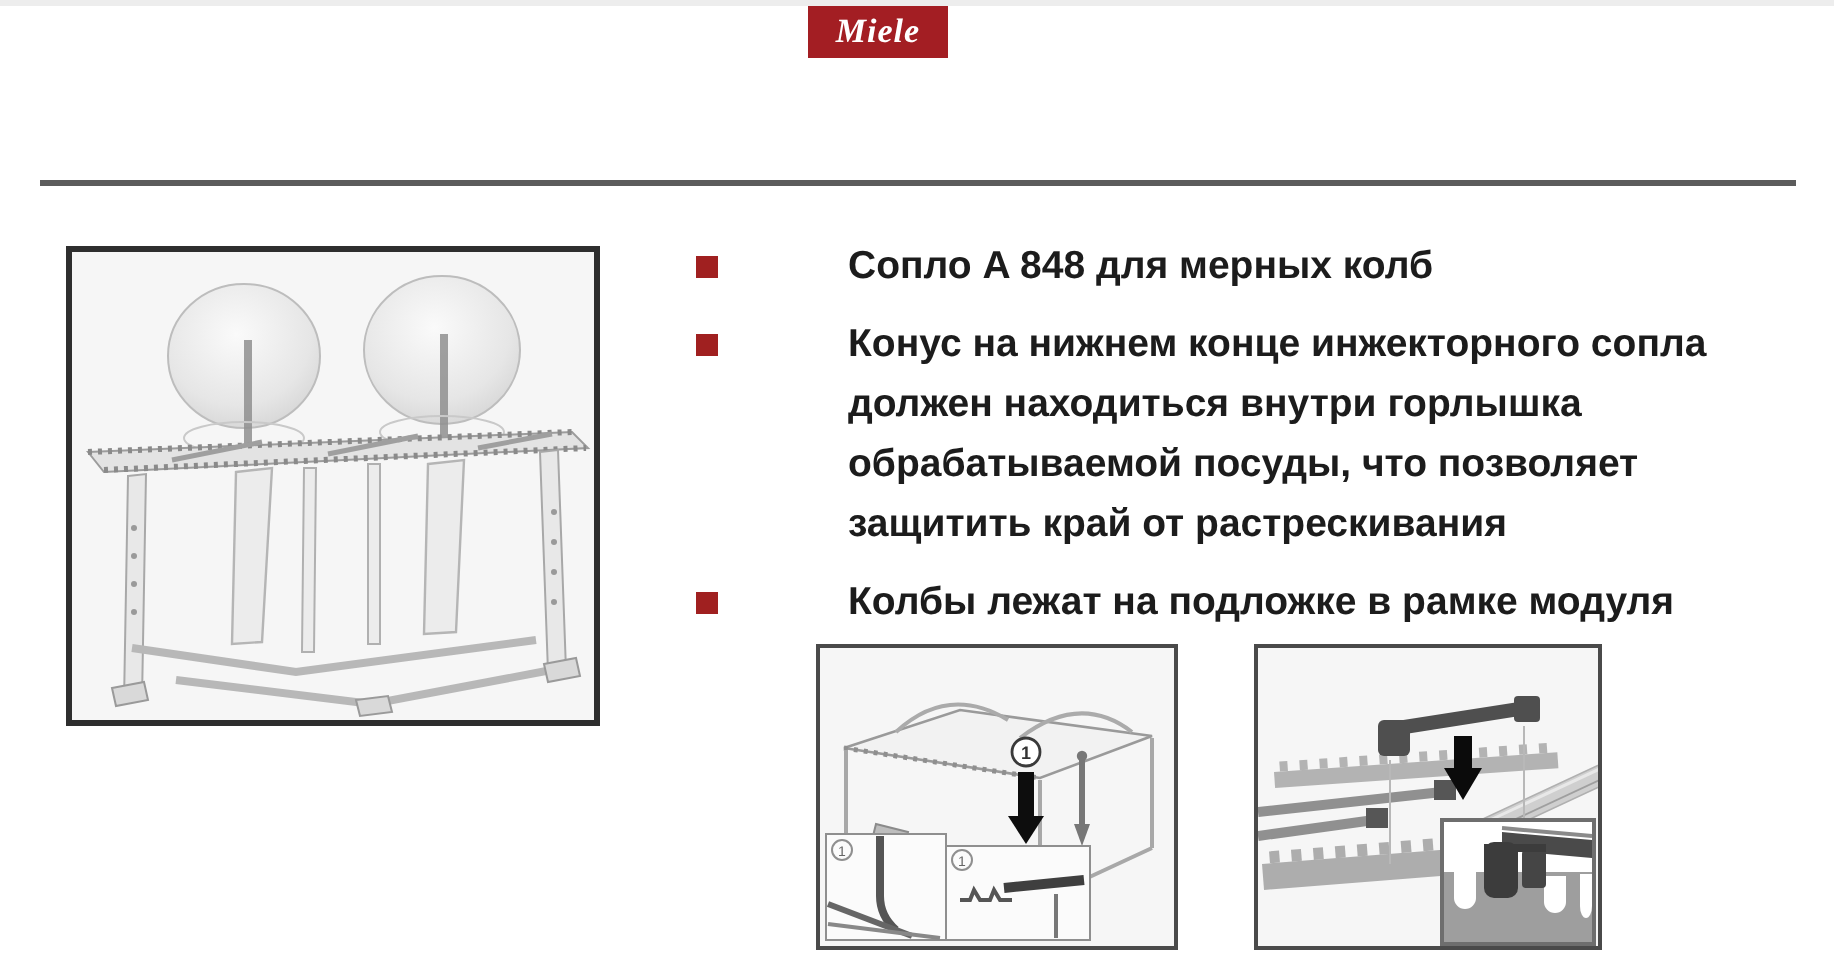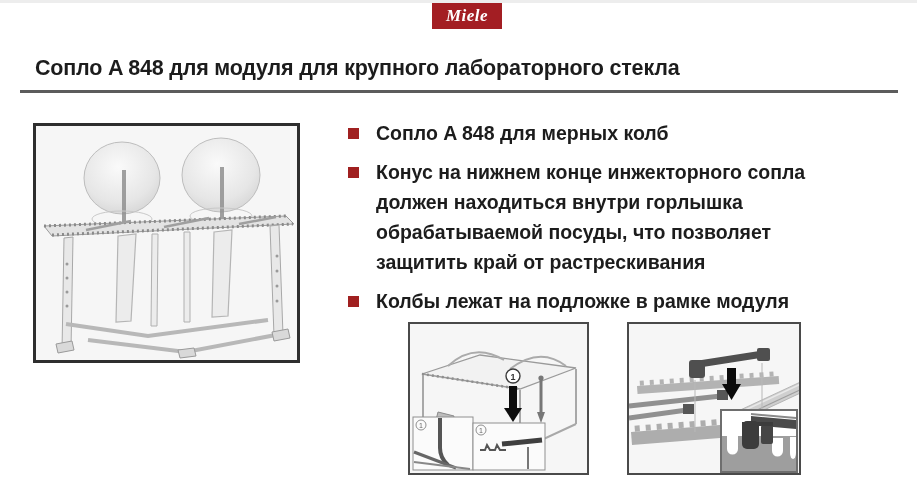--- a/index.html
+++ b/index.html
@@ -2,53 +2,52 @@
 <html><head>
 <meta charset="utf-8">
 <style>
   html,body{margin:0;padding:0;background:#ffffff;}
   .slide{
     position:relative;width:917px;height:490px;background:#ffffff;
     font-family:"Liberation Sans", sans-serif;overflow:hidden;
   }
   .top-strip{position:absolute;left:0;top:0;width:917px;height:3px;background:#ededed;}
   .logo{
-    position:absolute;left:432px;top:3px;width:70px;height:26px;
+    position:absolute;left:404px;top:3px;width:70px;height:26px;
     background:#A31E23;color:#ffffff;display:flex;align-items:center;justify-content:center;
     font-family:"Liberation Serif", serif;font-weight:bold;font-style:italic;
     font-size:17px;letter-spacing:0.5px;
   }
   .title{
     position:absolute;left:35px;top:56px;width:870px;
     font-size:21.5px;font-weight:bold;color:#1c1c1c;letter-spacing:-0.2px;white-space:nowrap;
   }
   .rule{position:absolute;left:20px;top:90px;width:878px;height:3px;background:#5c5c5c;}
   .fig{box-sizing:border-box;background:#f6f6f6;position:absolute;}
   .fig svg{display:block;width:100%;height:100%;}
   .fig-main{left:33px;top:123px;width:267px;height:240px;border:3px solid #2e2e2e;}
   .fig-a{left:408px;top:322px;width:181px;height:153px;border:2px solid #4a4a4a;}
   .fig-b{left:627px;top:322px;width:174px;height:153px;border:2px solid #4a4a4a;}
   ul.bullets{position:absolute;left:348px;top:118px;width:545px;list-style:none;margin:0;padding:0;}
-  ul.bullets li{display:flex;margin-bottom:9px;}
+  ul.bullets li{display:flex;margin-bottom:9px;gap:48px;}
   .bullet-sq{flex:0 0 auto;width:11px;height:11px;background:#A02020;margin-top:10px;margin-right:17px;}
   .bullet-txt{
     max-width:490px;font-size:19.5px;font-weight:bold;color:#1c1c1c;line-height:30px;
   }
 </style>
 </head>
 <body>
 
 <div class="slide">
   <div class="top-strip"></div>
 
   <div class="logo">
     <span>Miele</span>
   </div>
 
-  <div class="title">Сопло A 848 для модуля для крупного лабораторного стекла</div>
   <div class="rule"></div>
 
   <div class="fig fig-main">
     <svg viewBox="0 0 261 234">
       <defs>
         <radialGradient id="gFlask" cx="45%" cy="35%" r="70%">
           <stop offset="0%" stop-color="#fafafa"></stop>
           <stop offset="70%" stop-color="#e6e6e6"></stop>
           <stop offset="100%" stop-color="#d5d5d5"></stop>
         </radialGradient>

